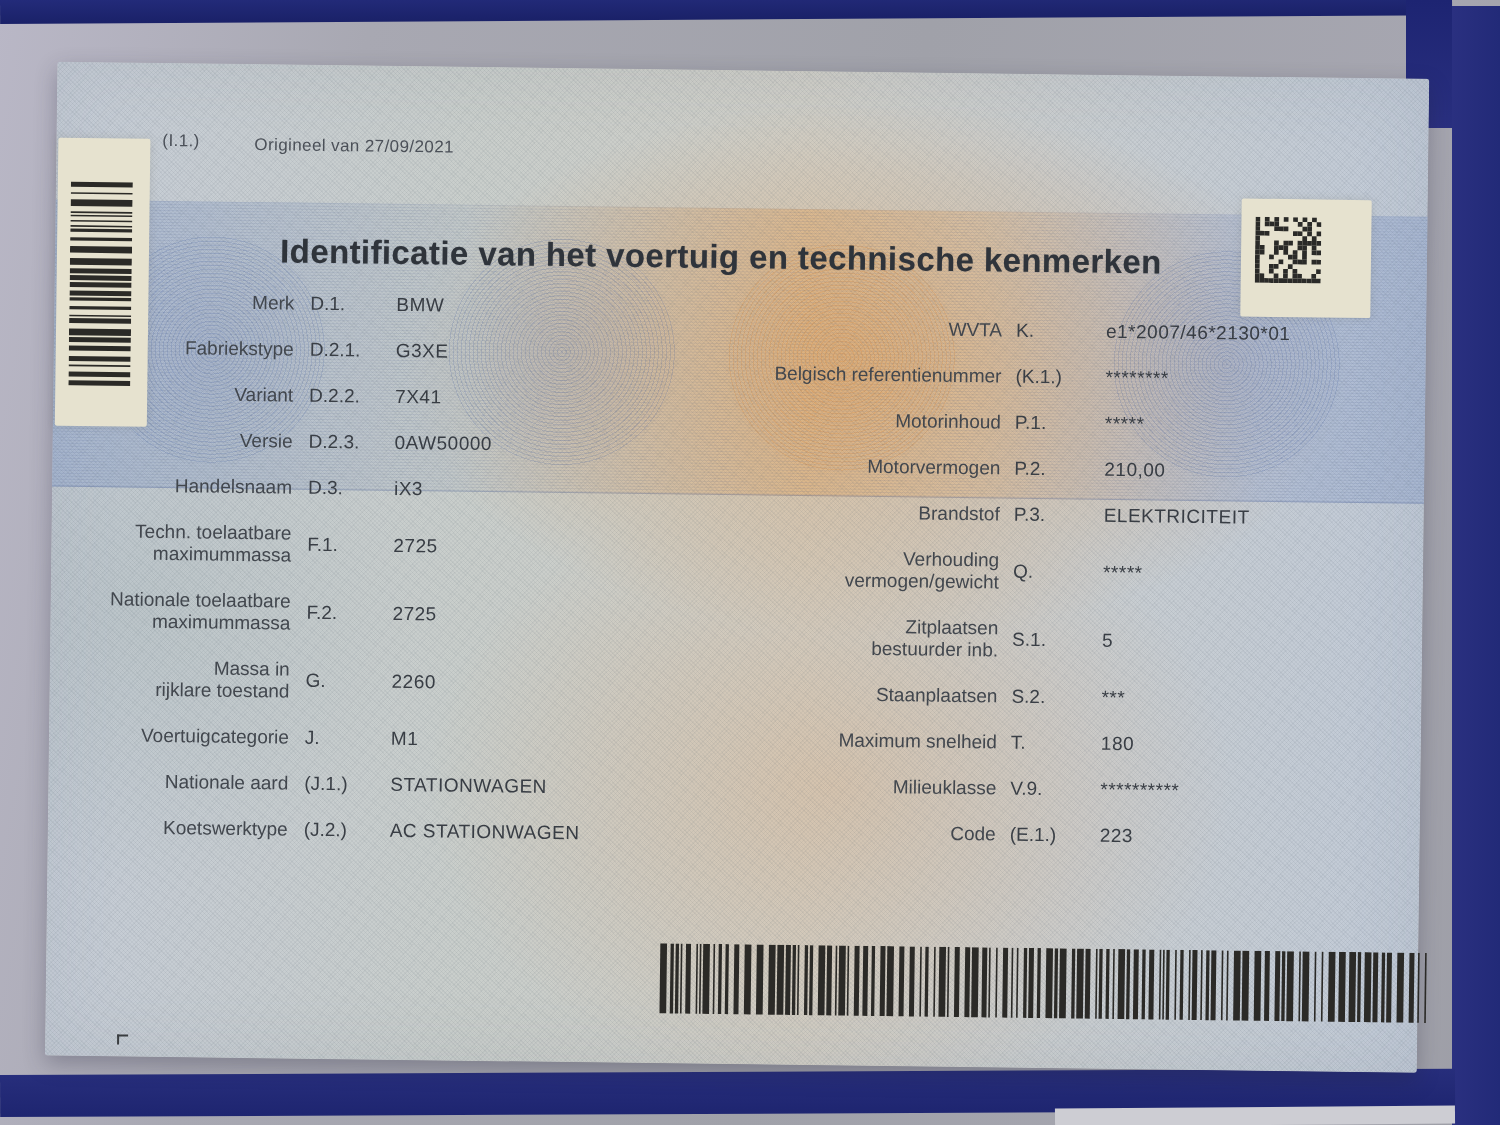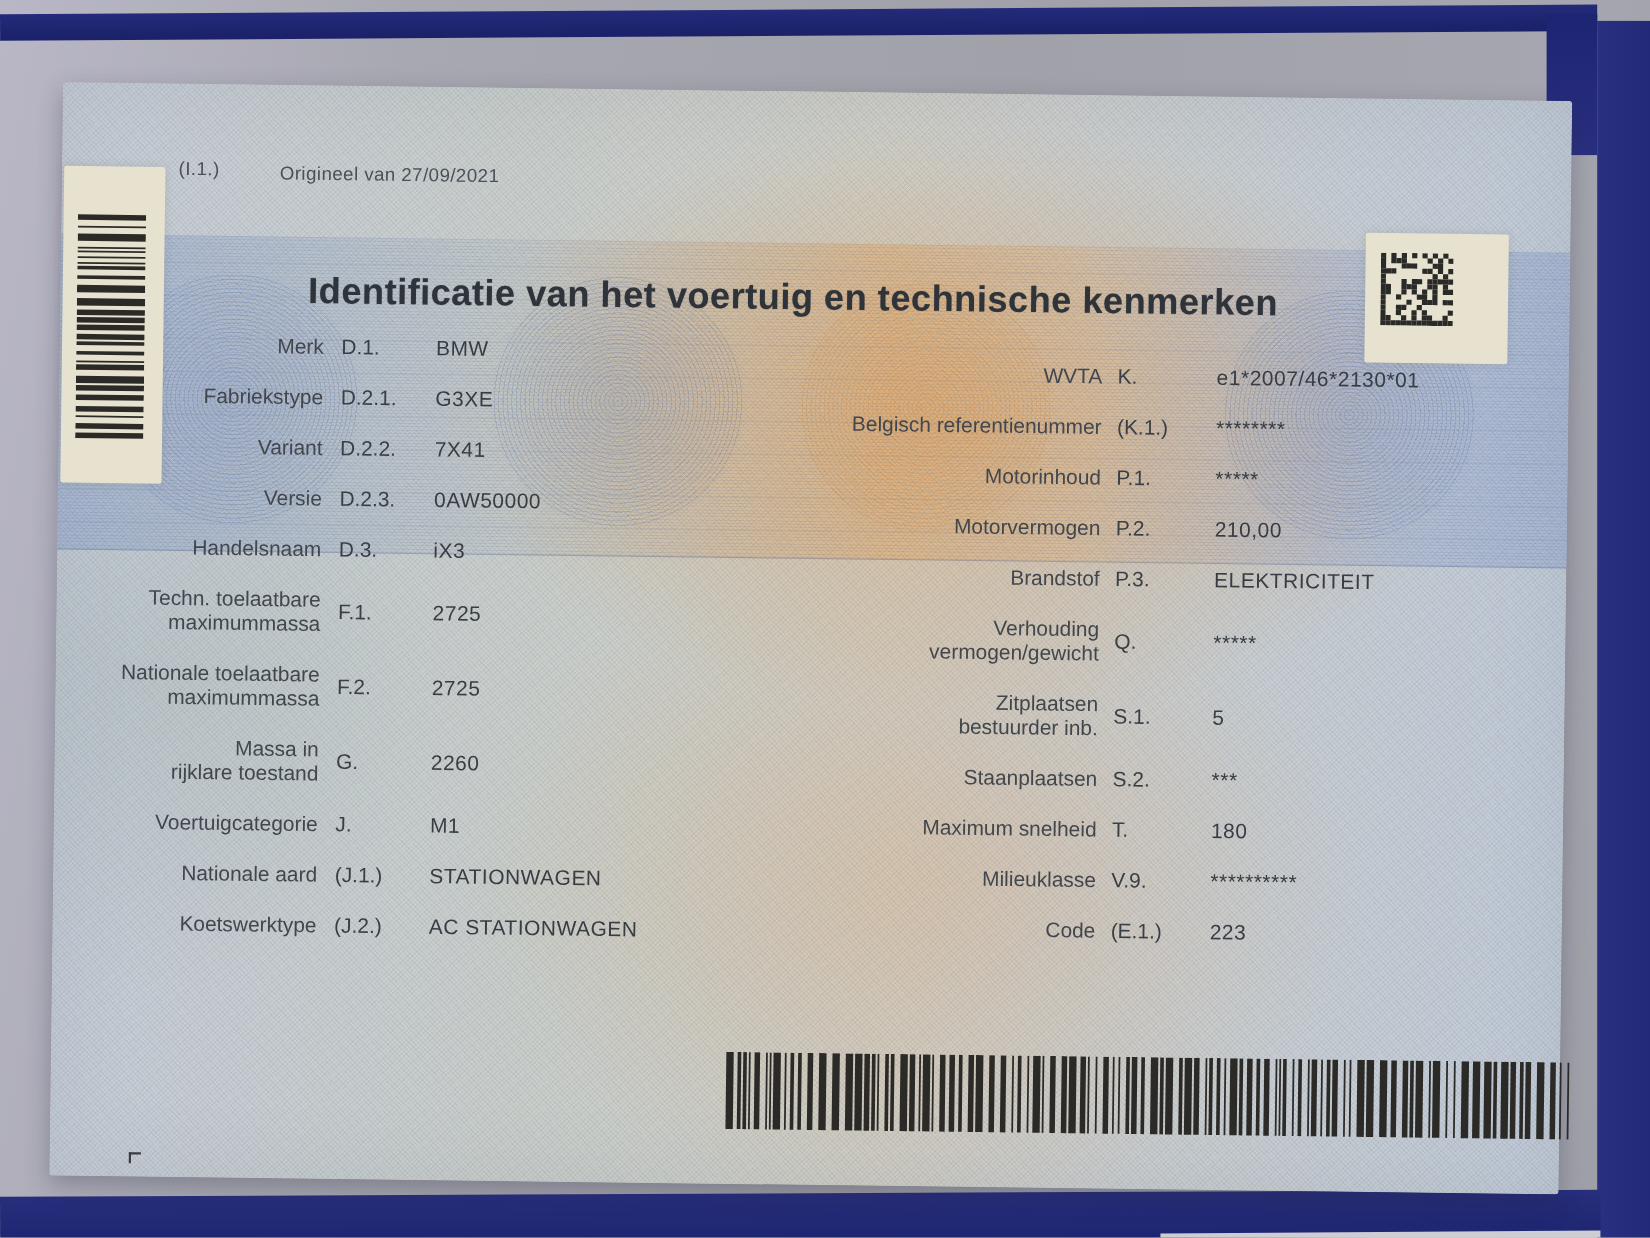--- a/index.html
+++ b/index.html
@@ -1,21 +1,21 @@
 <!DOCTYPE html>
 <html style="--frame-navy: #232b7a; --paper-base: #cdd1ce; --patch-cream: #e6e2cf; --text-dark: #3d4248;"><head>
 <meta charset="utf-8">
 <style>
   html,body{margin:0;padding:0;}
   body{
     width:1500px;height:1125px;overflow:hidden;position:relative;
     font-family:"Liberation Sans","DejaVu Sans",sans-serif;
     background:linear-gradient(100deg,#b9b7c6 0%,#a8a8b2 22%,#a0a1a9 55%,#a6a6b0 85%,#9c9da5 100%);
   }
-  .stage{position:absolute;inset:0;margin-top:13px;}
+  .stage{position:absolute;inset:0;}
 
   
   .frame-top{position:absolute;left:0;top:0;width:1452px;height:24px;
     background:linear-gradient(180deg,var(--frame-navy,#232b7a),#1a2168);
     transform:rotate(-0.35deg);transform-origin:0 0;}
   .frame-top-flap{position:absolute;left:1406px;top:0;width:46px;height:128px;
     background:linear-gradient(180deg,#1d2472,#2a3080);}
   .frame-right{position:absolute;left:1452px;top:6px;width:48px;height:1119px;
     background:linear-gradient(90deg,#2a3080,#222a78);}
   .frame-bottom{position:absolute;left:0;top:1075px;width:1455px;height:42px;

